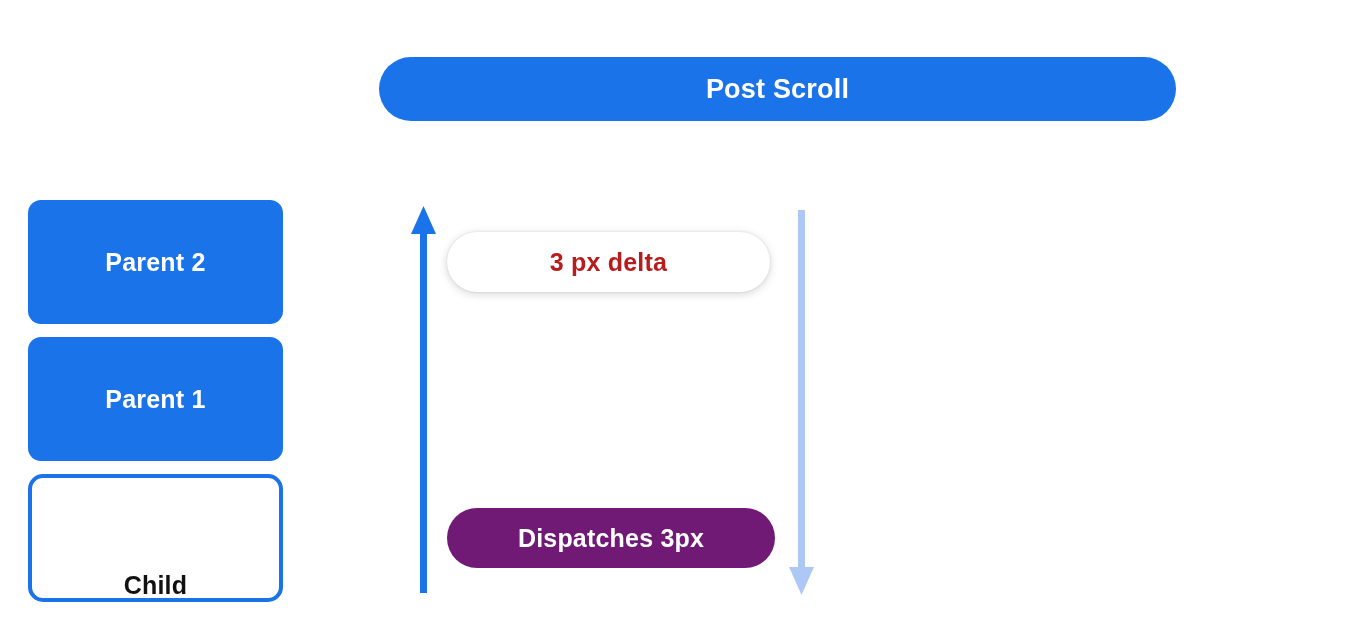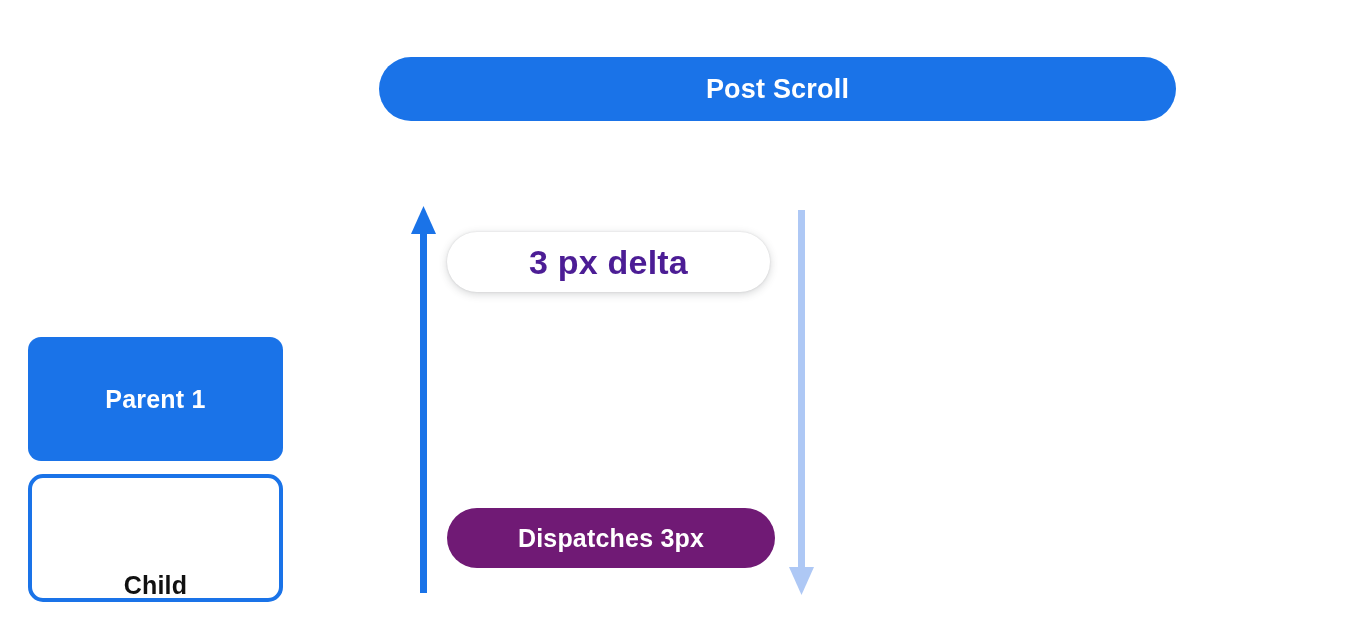--- a/index.html
+++ b/index.html
@@ -110,22 +110,22 @@
     height: 60px;
     border-radius: 30px;
     background: #ffffff;
     box-shadow: 0 2px 9px rgba(60,64,67,0.22), 0 0 2px rgba(60,64,67,0.16);
     display: flex;
     align-items: center;
     justify-content: center;
     box-sizing: border-box;
   }
   .delta-pill .label {
-    color: #4c1d95;
-    font-size: 34px;
+    color: #b91c1c;
+    font-size: 25px;
     font-weight: bold;
     line-height: 1;
     letter-spacing: 0.2px;
   }
 
   .dispatch-pill {
     position: absolute;
     left: 447px;
     top: 498px;
     width: 328px;
@@ -147,20 +147,23 @@
 </style>
 </head>
 <body>
 
 <div class="stage">
 
   <div class="header-pill">
     <span class="label">Post Scroll</span>
   </div>
 
+  <div class="box filled" id="box-parent-2">
+    <span class="label">Parent 2</span>
+  </div>
 
   <div class="box filled" id="box-parent-1">
     <span class="label">Parent 1</span>
   </div>
 
   <div class="box outlined" id="box-child">
     <span class="label">Child</span>
   </div>
 
   <svg class="arrow-svg" id="arrow-up-wrap" viewBox="0 0 34 400" width="34" height="400">

